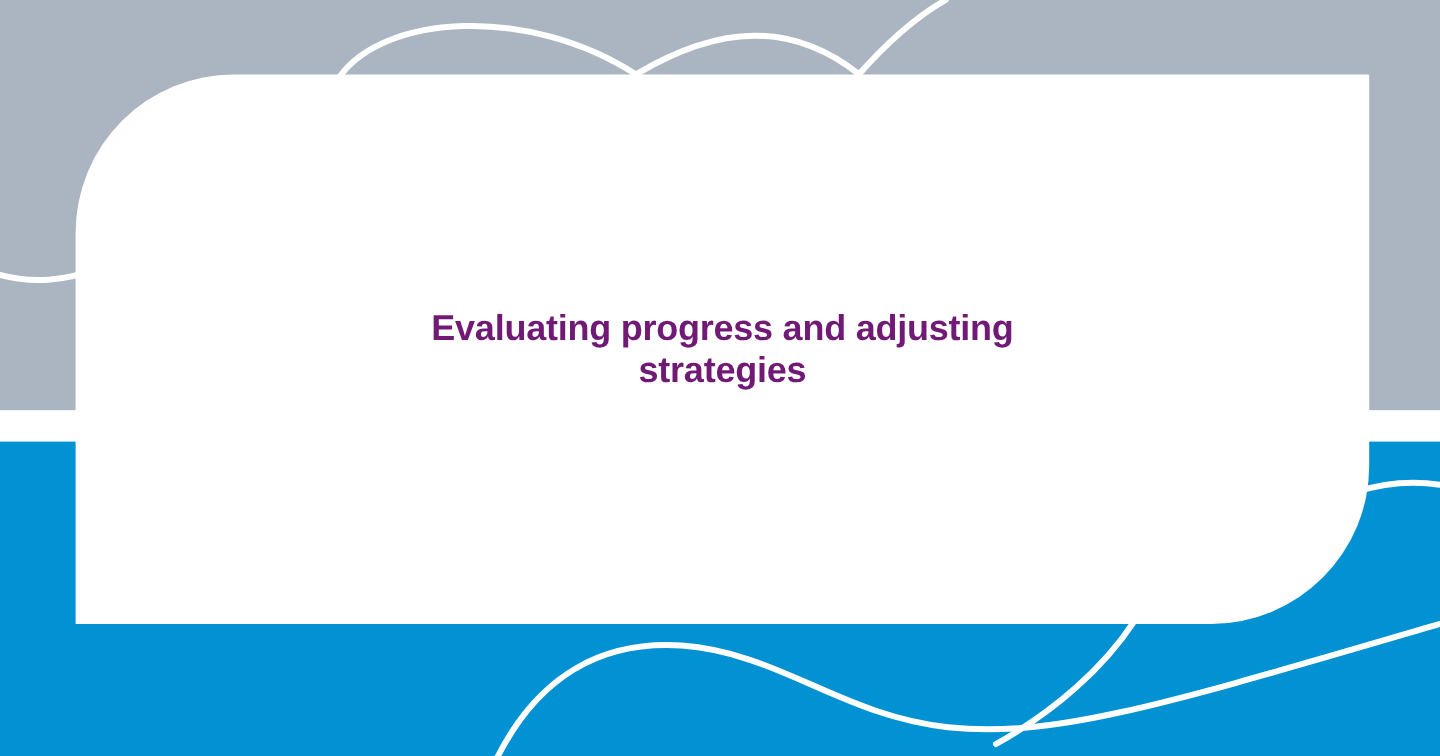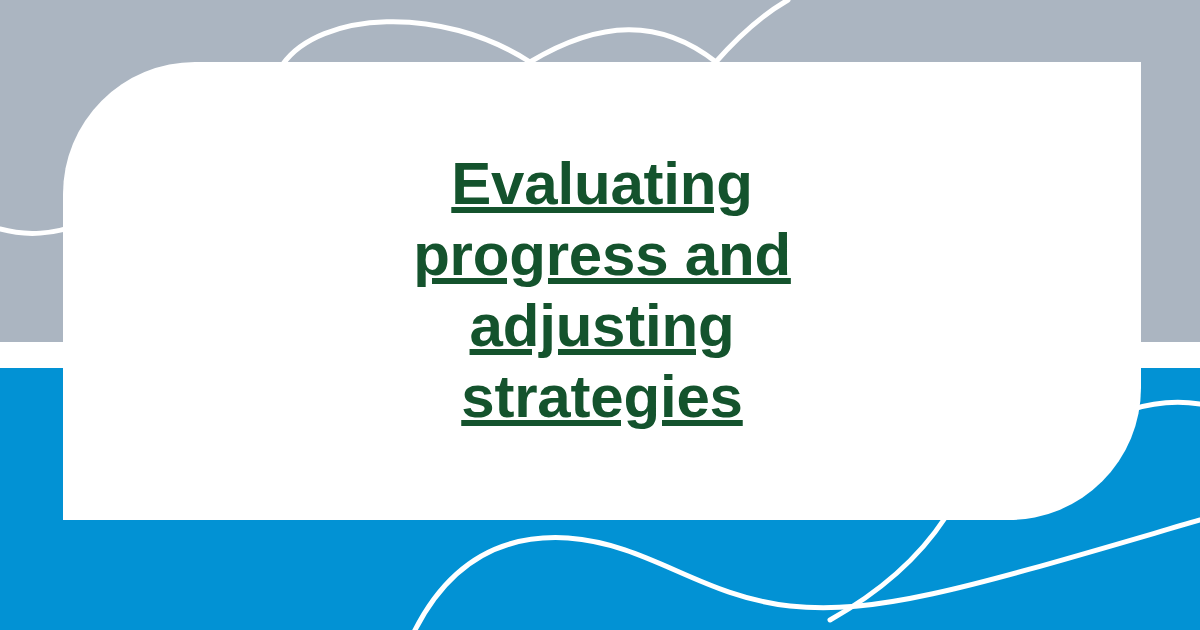--- a/index.html
+++ b/index.html
@@ -77,28 +77,27 @@
   }
   
   #title-block {
     text-align: center;
     width: 100%;
   }
   #title-text {
     margin: 0;
     font-family: "Liberation Sans", "DejaVu Sans", sans-serif;
     font-weight: bold;
-    font-size: 60px;
+    font-size: 30px;
     line-height: 1.18;
     letter-spacing: -0.2px;
-    color: #14532d;
+    color: #701a75;
     max-width: 560px;
     margin-left: auto;
     margin-right: auto;
-    text-decoration: underline;
   }
 </style>
 </head>
 <body>
 
 <div id="canvas">
 
   <div class="band" id="band-gray"></div>
   <div class="band" id="band-white-gap"></div>
   <div class="band" id="band-blue"></div>

